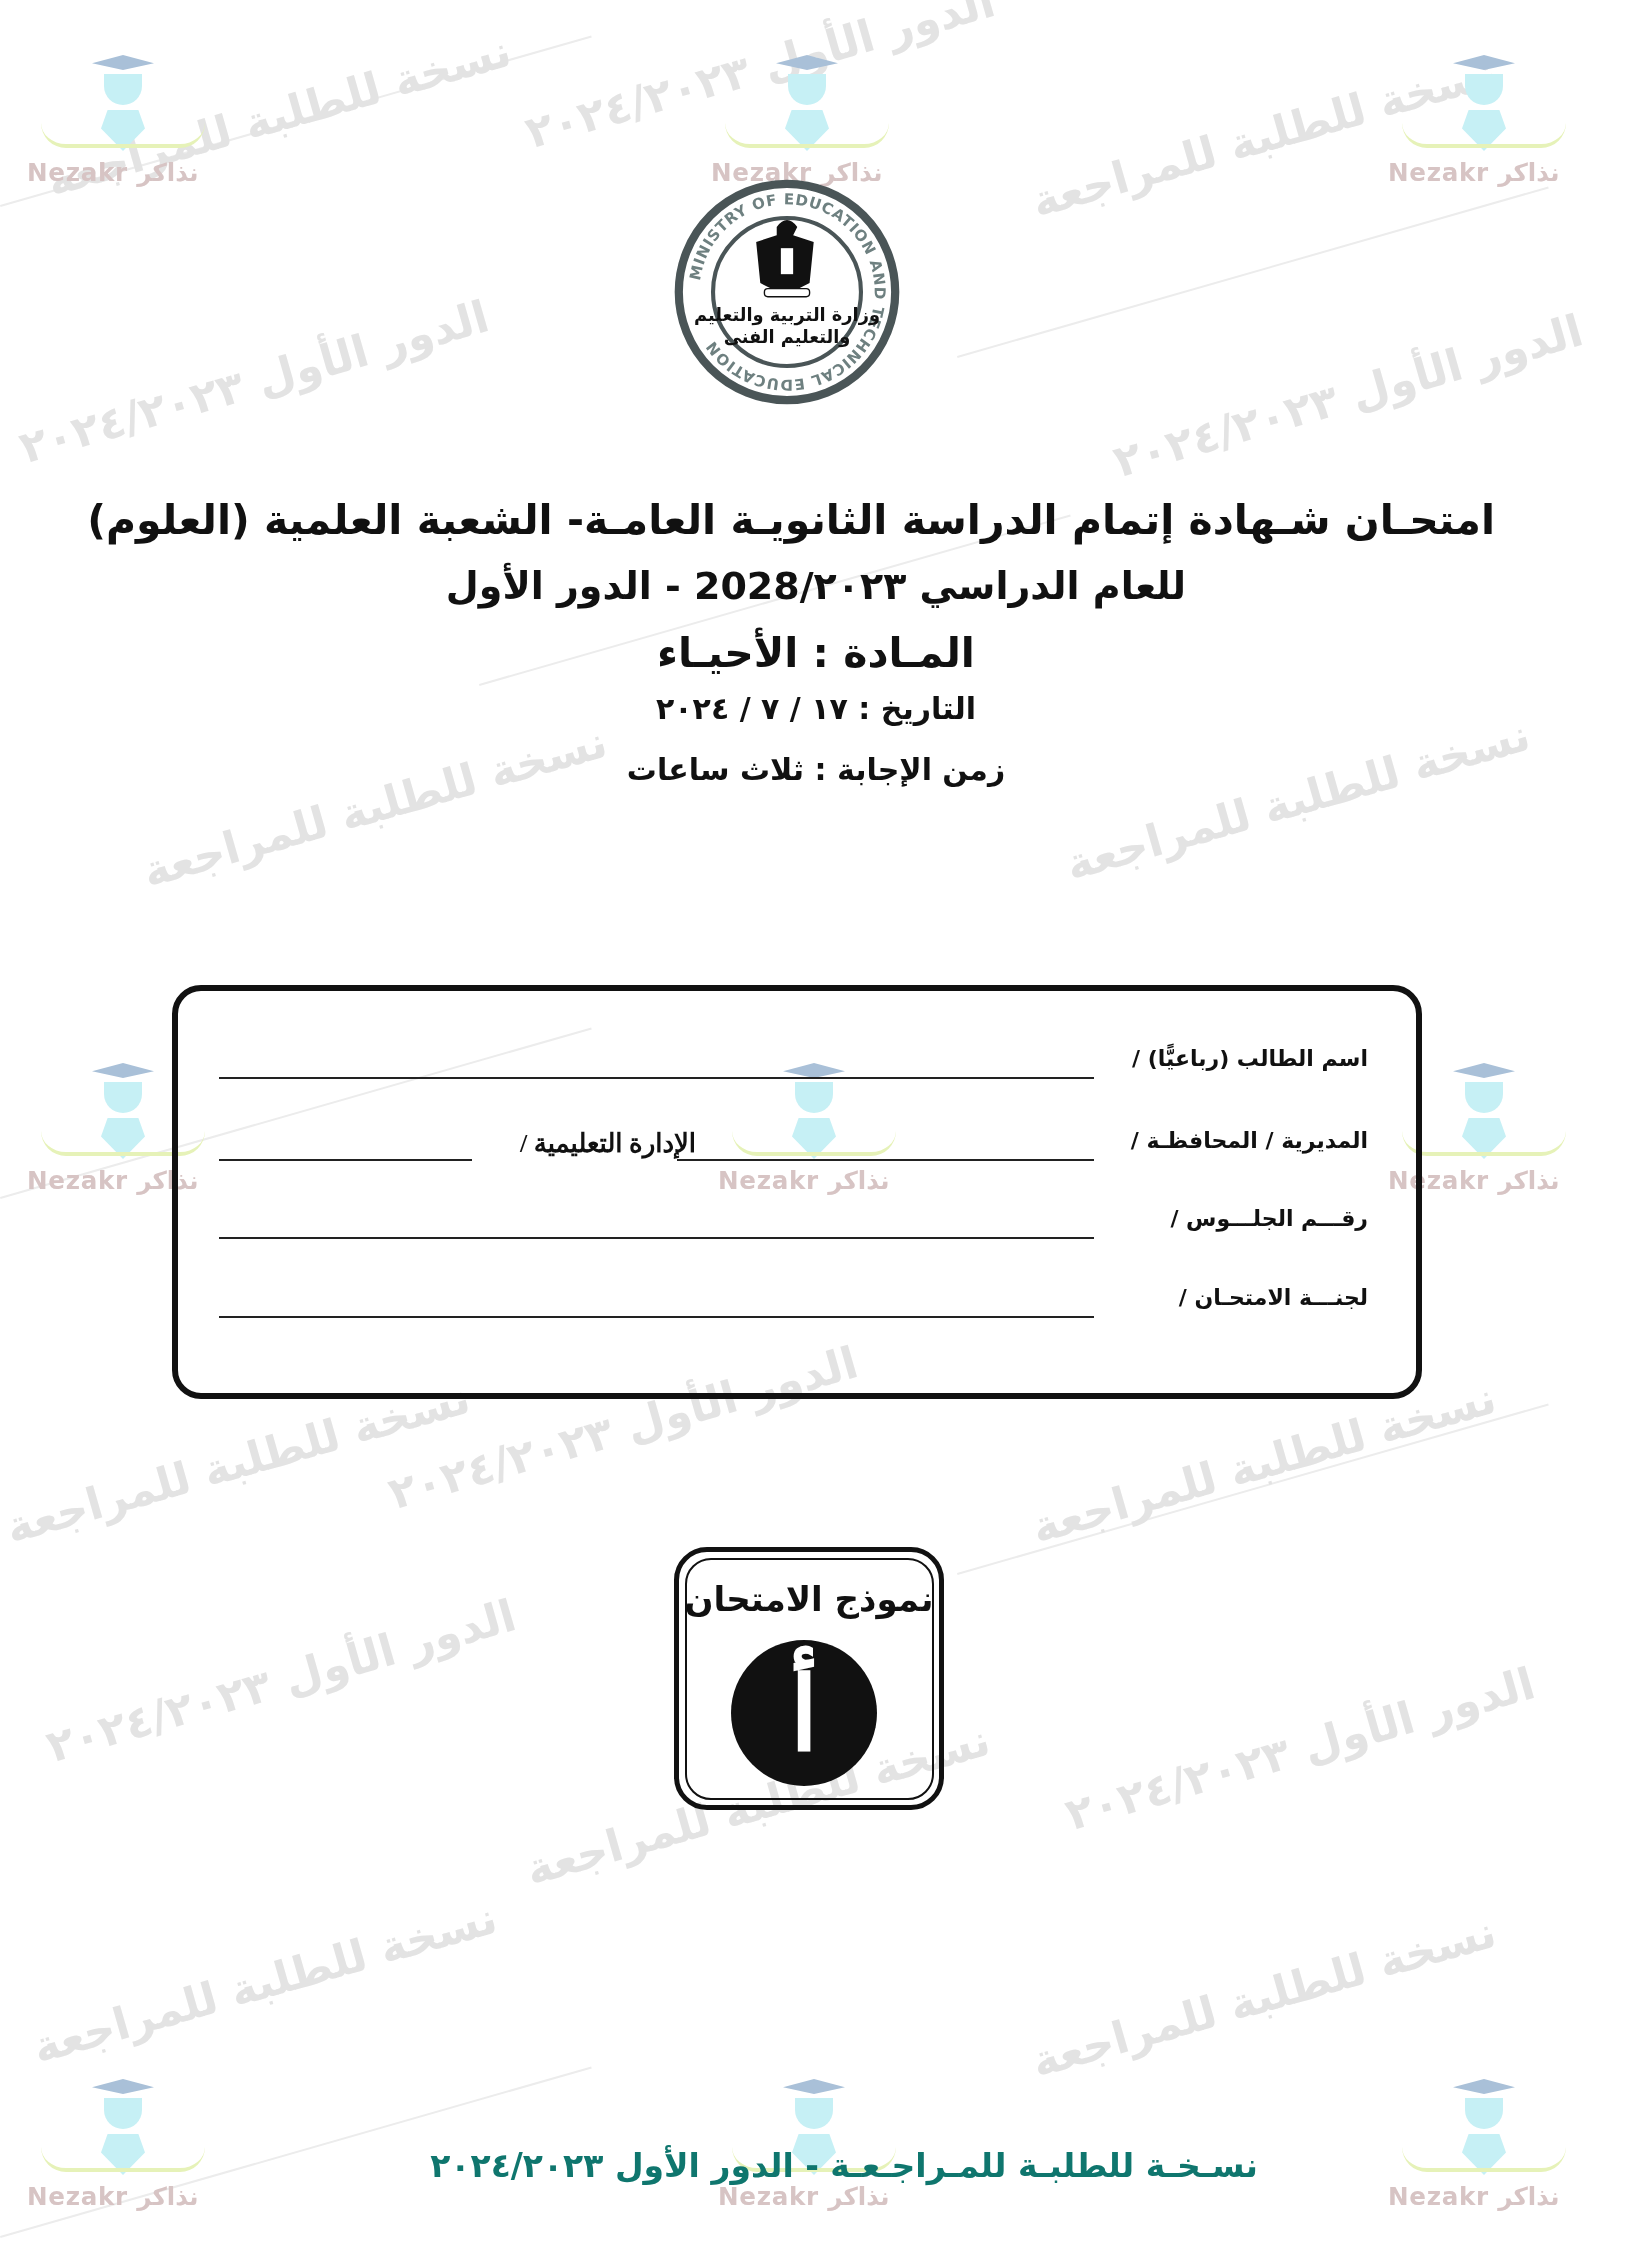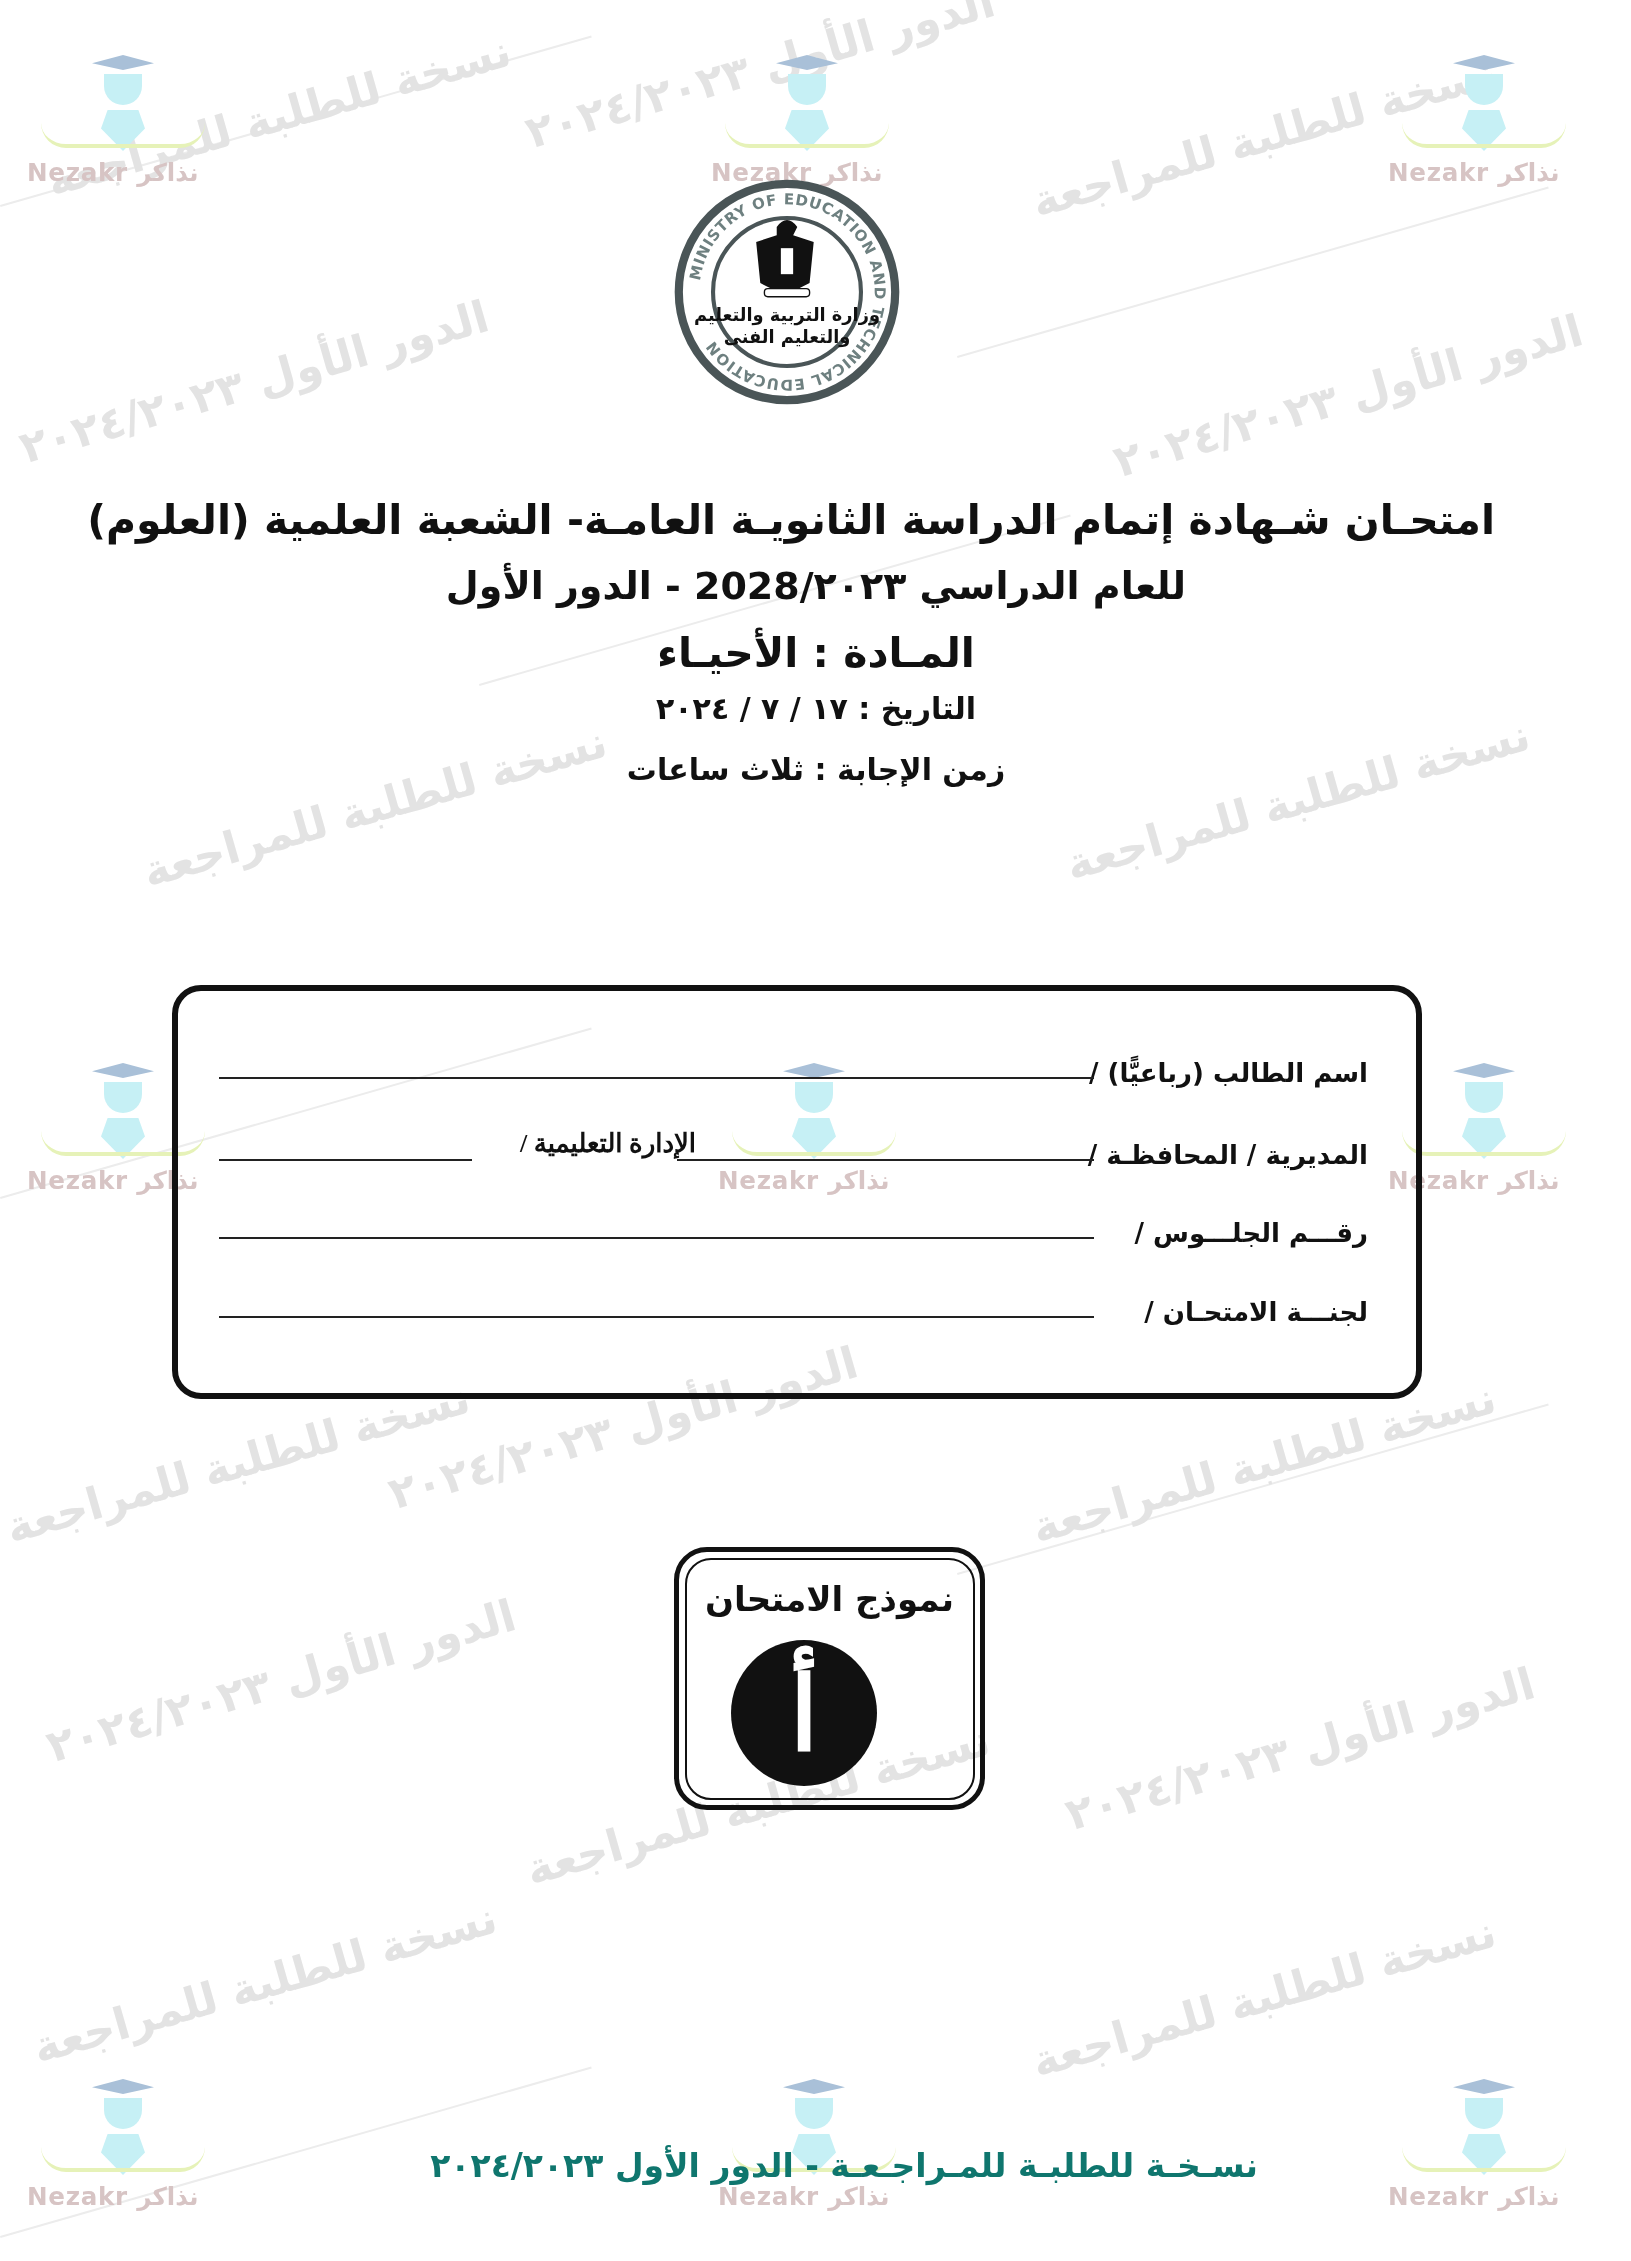--- a/index.html
+++ b/index.html
@@ -42,30 +42,30 @@
   .h4 { top: 691px; font-size: 30px; }
   .h5 { top: 752px; font-size: 30px; }
 
   .info-box {
     position: absolute; left: 172px; top: 985px; width: 1250px; height: 414px;
     border: 6.2px solid #111; border-radius: 29px; box-sizing: border-box; background: transparent;
   }
   .field-row { position: absolute; left: 41px; right: 48px; height: 48px; direction: rtl; }
   .field-label {
     position: absolute; right: 0; top: 0; font-family: "DejaVu Sans", sans-serif; font-weight: bold;
-    font-size: 26px; white-space: nowrap; color: #111; margin-top: 12px;
+    font-size: 22px; white-space: nowrap; color: #111;
   }
   .field-line { position: absolute; left: 0; height: 2.1px; background: #222; top: 31px; }
   .field-label-2 {
     position: absolute; font-family: Liberation Serif, serif; font-weight: bold;
     font-size: 26px; white-space: nowrap; color: #111; top: 0;
   }
 
   .model-box {
-    position: absolute; left: 674px; top: 1547px; width: 311px; height: 263px;
+    position: absolute; left: 674px; top: 1547px; width: 270px; height: 263px;
     border: 5.5px solid #111; border-radius: 33px; box-sizing: border-box;
   }
   .model-box-inner {
     position: absolute; inset: 5.5px; border: 2.7px solid #111; border-radius: 26px;
   }
   .model-title {
     position: absolute; left: 0; right: 0; top: 27px; text-align: center; direction: rtl;
     font-family: "DejaVu Sans", sans-serif; font-weight: bold; font-size: 34px; color: #111;
   }
   .model-circle {

